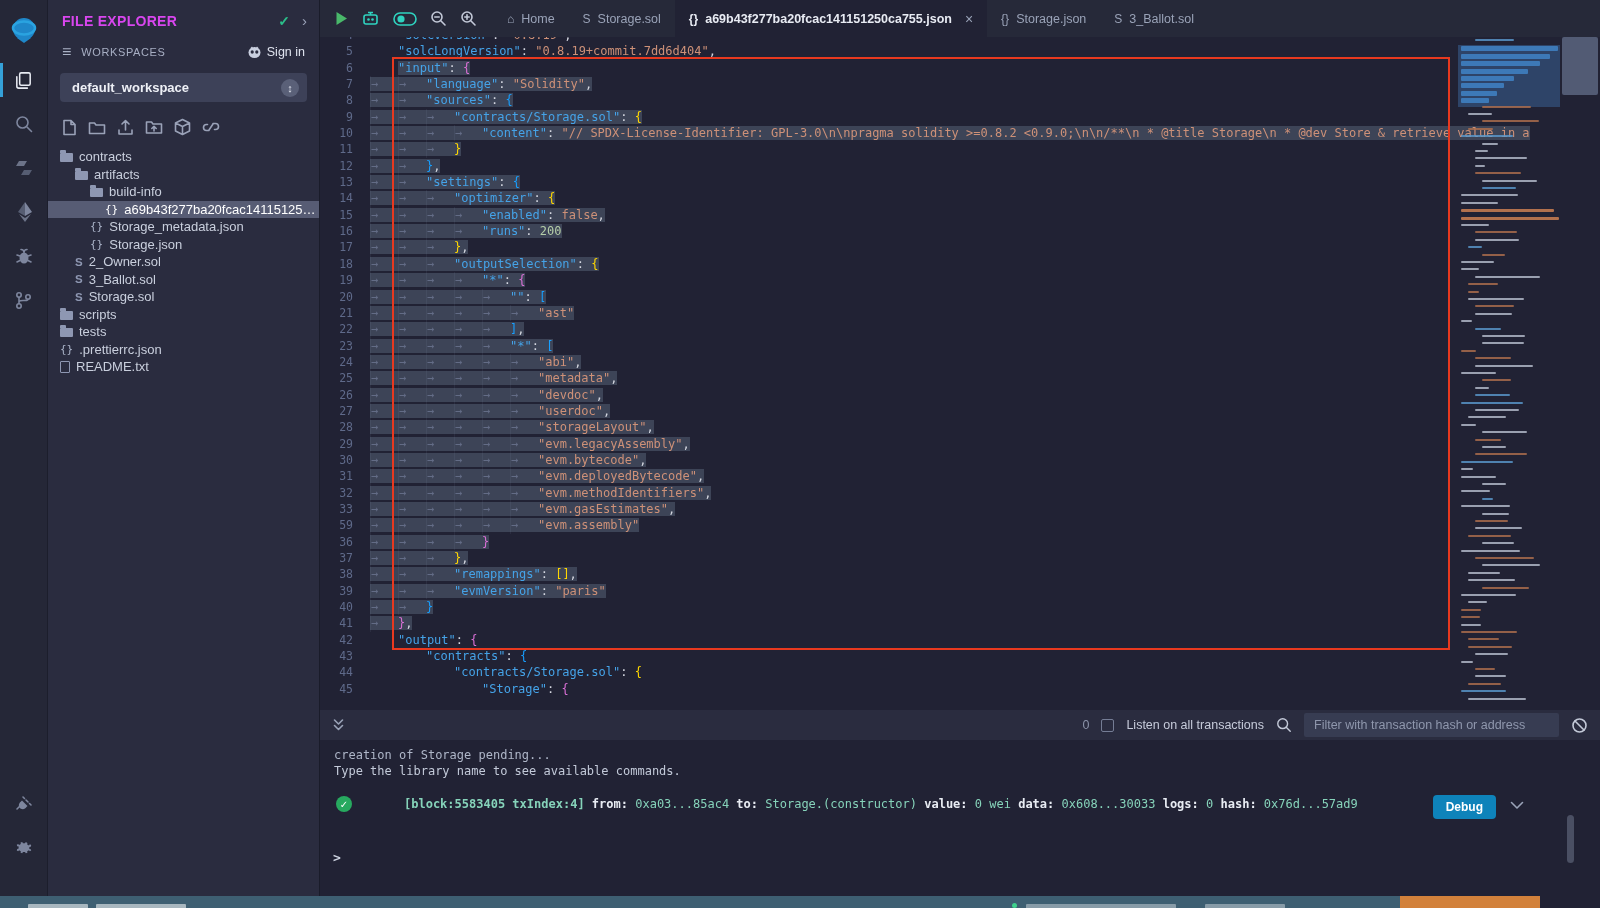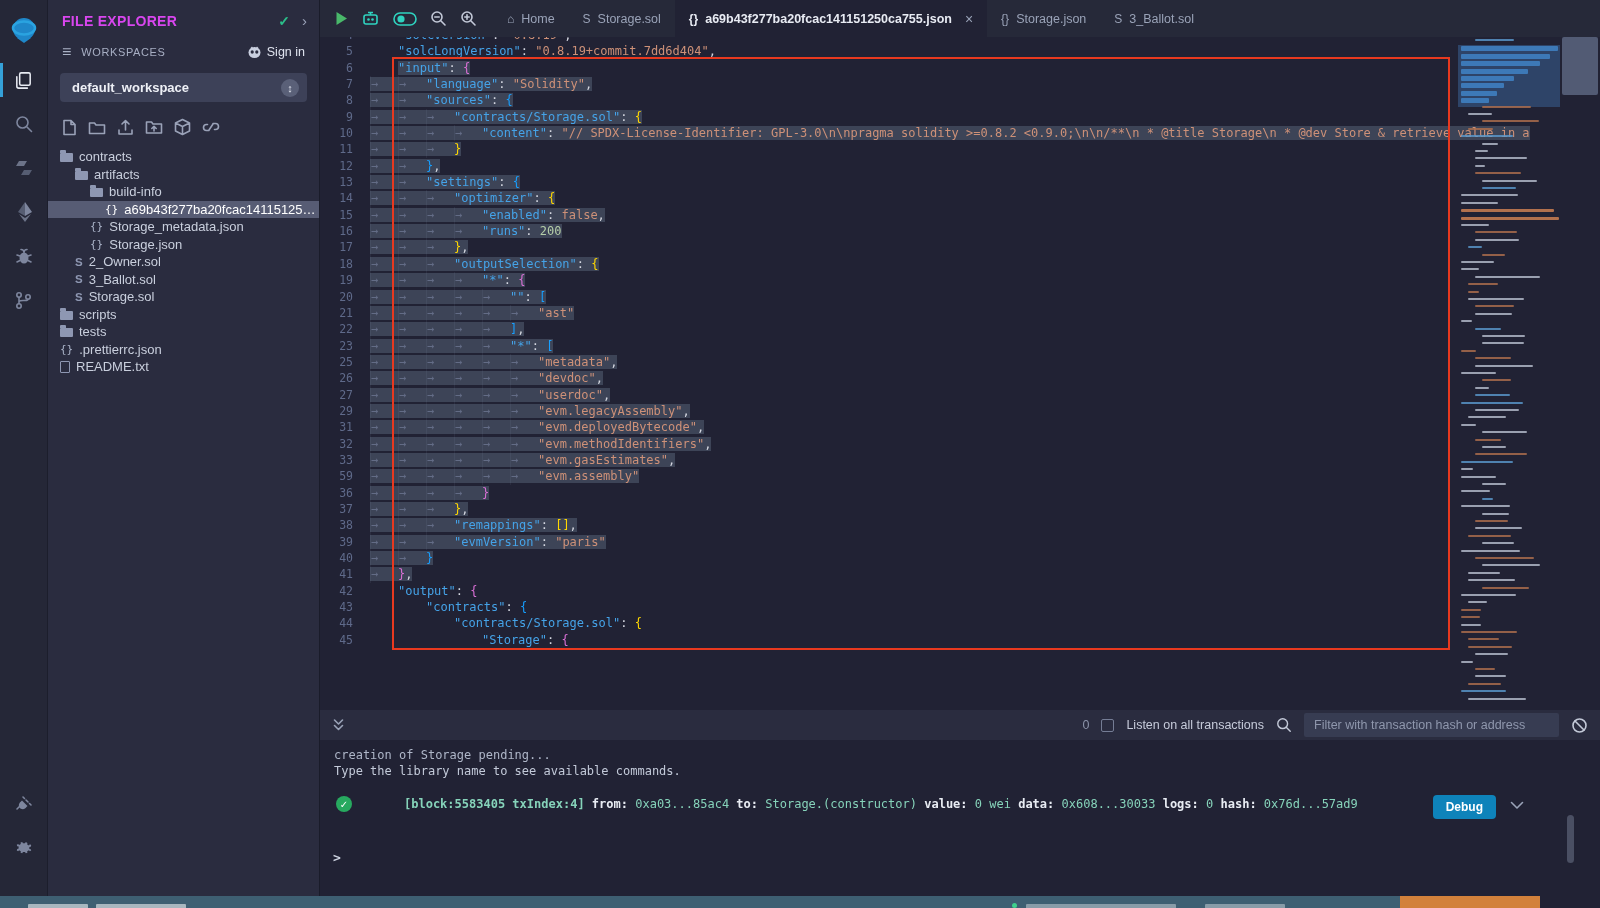--- a/index.html
+++ b/index.html
@@ -397,34 +397,46 @@
           </div>
           <div class="cl">
             <span class="ln">22</span>
             <span class="code"><span class="selbg"><span class="tb">→</span><span class="tb">→</span><span class="tb">→</span><span class="tb">→</span><span class="tb">→</span><span class="tk-b3">]</span><span class="tk-p">,</span></span></span>
           </div>
           <div class="cl">
             <span class="ln">23</span>
             <span class="code"><span class="selbg"><span class="tb">→</span><span class="tb">→</span><span class="tb">→</span><span class="tb">→</span><span class="tb">→</span><span class="tk-k">"*"</span><span class="tk-p">: </span><span class="tk-b3">[</span></span></span>
           </div>
           <div class="cl">
+            <span class="ln">24</span>
+            <span class="code"><span class="selbg"><span class="tb">→</span><span class="tb">→</span><span class="tb">→</span><span class="tb">→</span><span class="tb">→</span><span class="tb">→</span><span class="tk-s">"abi"</span><span class="tk-p">,</span></span></span>
+          </div>
+          <div class="cl">
             <span class="ln">25</span>
             <span class="code"><span class="selbg"><span class="tb">→</span><span class="tb">→</span><span class="tb">→</span><span class="tb">→</span><span class="tb">→</span><span class="tb">→</span><span class="tk-s">"metadata"</span><span class="tk-p">,</span></span></span>
           </div>
           <div class="cl">
             <span class="ln">26</span>
             <span class="code"><span class="selbg"><span class="tb">→</span><span class="tb">→</span><span class="tb">→</span><span class="tb">→</span><span class="tb">→</span><span class="tb">→</span><span class="tk-s">"devdoc"</span><span class="tk-p">,</span></span></span>
           </div>
           <div class="cl">
             <span class="ln">27</span>
             <span class="code"><span class="selbg"><span class="tb">→</span><span class="tb">→</span><span class="tb">→</span><span class="tb">→</span><span class="tb">→</span><span class="tb">→</span><span class="tk-s">"userdoc"</span><span class="tk-p">,</span></span></span>
           </div>
           <div class="cl">
+            <span class="ln">28</span>
+            <span class="code"><span class="selbg"><span class="tb">→</span><span class="tb">→</span><span class="tb">→</span><span class="tb">→</span><span class="tb">→</span><span class="tb">→</span><span class="tk-s">"storageLayout"</span><span class="tk-p">,</span></span></span>
+          </div>
+          <div class="cl">
             <span class="ln">29</span>
             <span class="code"><span class="selbg"><span class="tb">→</span><span class="tb">→</span><span class="tb">→</span><span class="tb">→</span><span class="tb">→</span><span class="tb">→</span><span class="tk-s">"evm.legacyAssembly"</span><span class="tk-p">,</span></span></span>
+          </div>
+          <div class="cl">
+            <span class="ln">30</span>
+            <span class="code"><span class="selbg"><span class="tb">→</span><span class="tb">→</span><span class="tb">→</span><span class="tb">→</span><span class="tb">→</span><span class="tb">→</span><span class="tk-s">"evm.bytecode"</span><span class="tk-p">,</span></span></span>
           </div>
           <div class="cl">
             <span class="ln">31</span>
             <span class="code"><span class="selbg"><span class="tb">→</span><span class="tb">→</span><span class="tb">→</span><span class="tb">→</span><span class="tb">→</span><span class="tb">→</span><span class="tk-s">"evm.deployedBytecode"</span><span class="tk-p">,</span></span></span>
           </div>
           <div class="cl">
             <span class="ln">32</span>
             <span class="code"><span class="selbg"><span class="tb">→</span><span class="tb">→</span><span class="tb">→</span><span class="tb">→</span><span class="tb">→</span><span class="tb">→</span><span class="tk-s">"evm.methodIdentifiers"</span><span class="tk-p">,</span></span></span>
           </div>
           <div class="cl">

